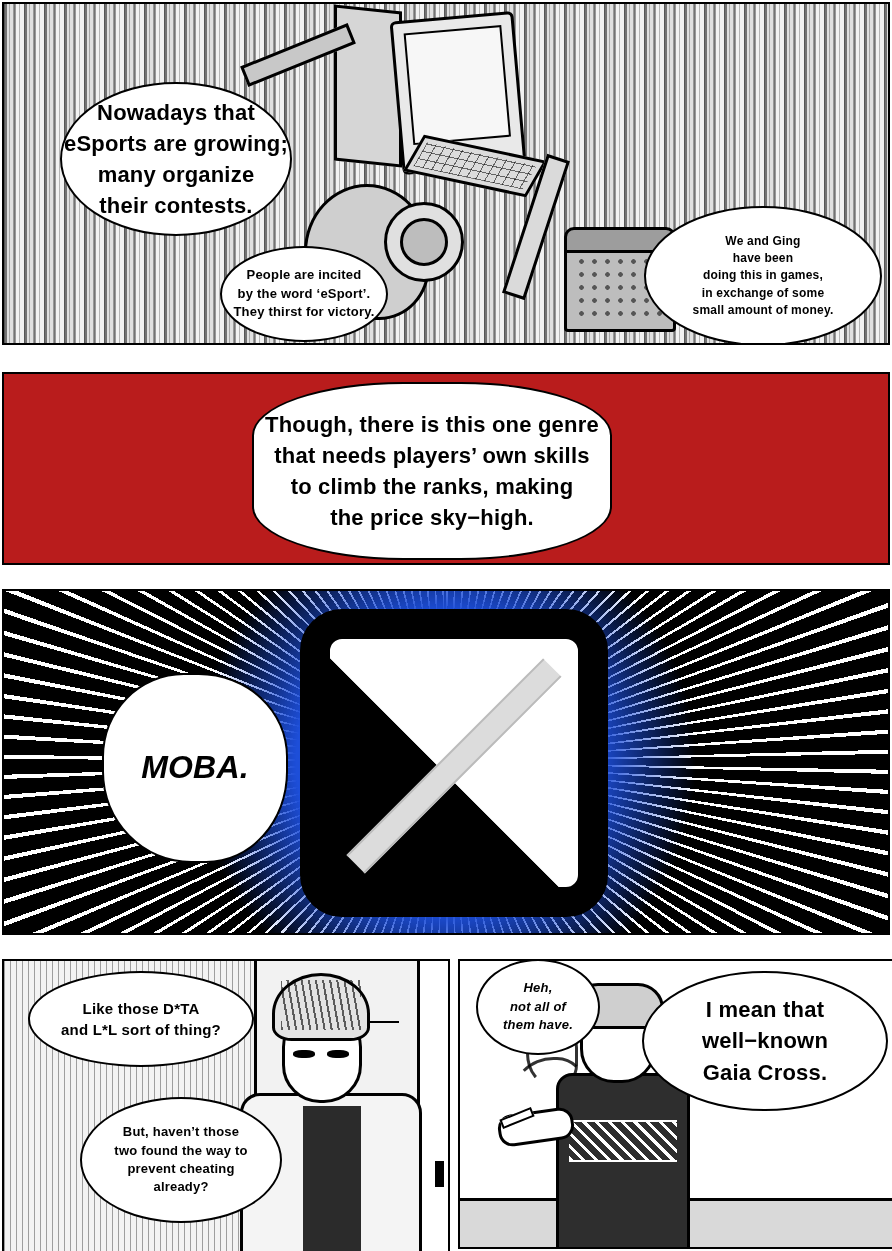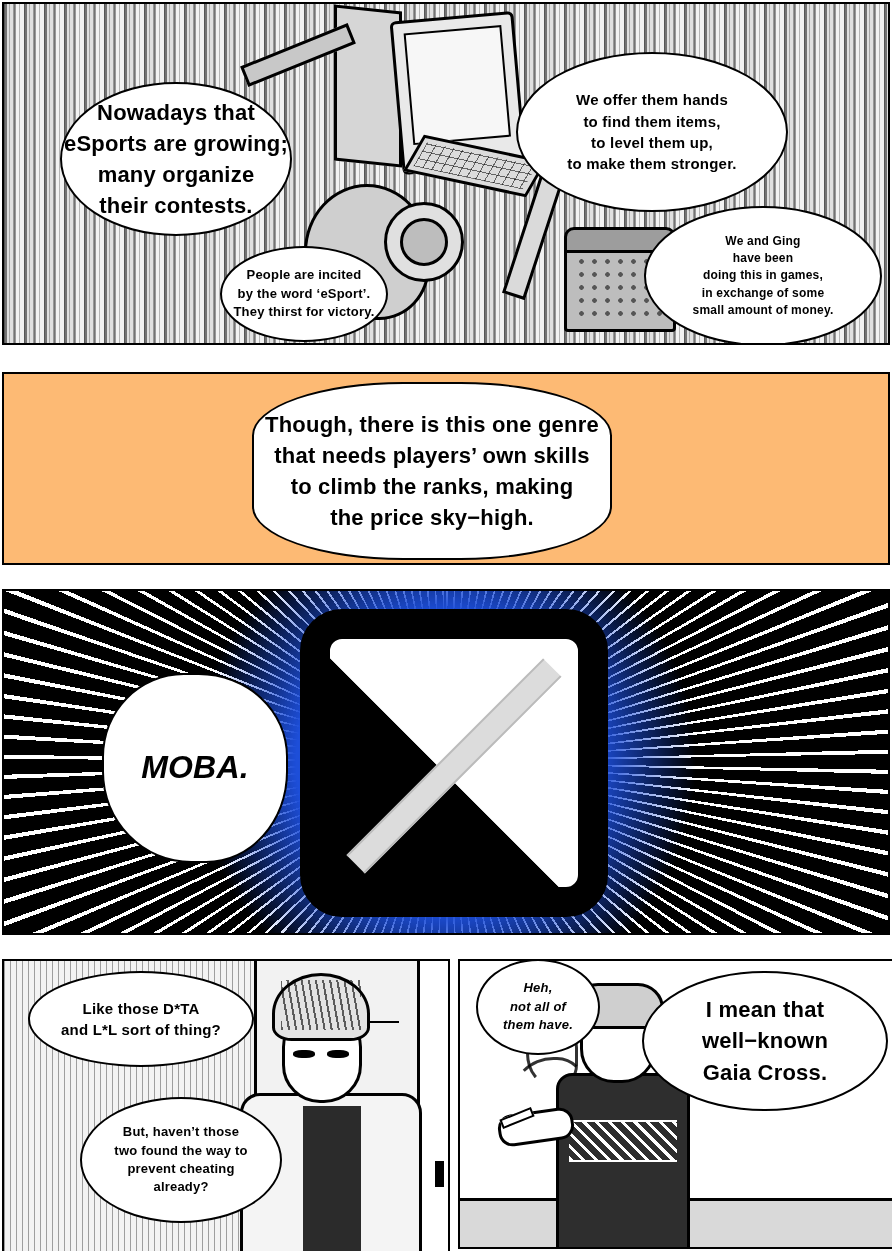--- a/index.html
+++ b/index.html
@@ -138,21 +138,21 @@
     background-image: radial-gradient(rgba(0,0,0,0.55) 2px, rgba(0,0,0,0) 2.6px);
     background-size: 13px 13px;
   }
   .sword {
     position: absolute;
     background: #dadada;
     border: 3px solid #000;
   }
 
   
-  #panel2 { left: 2px; top: 372px; width: 888px; height: 193px; background: #fdba74; border-color:#000; }
+  #panel2 { left: 2px; top: 372px; width: 888px; height: 193px; background: #b91c1c; border-color:#000; }
 
   
   #panel3 { left: 2px; top: 589px; width: 888px; height: 346px; background: #1d4ed8; border-color: #000; }
   .speed {
     position: absolute; left: 0; top: 0; right: 0; bottom: 0;
     background:
       repeating-conic-gradient(from 0deg at 50% 50%,
         #ffffff 0deg 0.55deg, #000000 0.55deg 2.6deg);
     -webkit-mask-image: radial-gradient(circle at 50% 50%, rgba(0,0,0,0) 150px, rgba(0,0,0,1) 250px);
             mask-image: radial-gradient(circle at 50% 50%, rgba(0,0,0,0) 150px, rgba(0,0,0,1) 250px);
@@ -313,26 +313,20 @@
       <span class="line">many organize</span>
       <span class="line">their contests.</span>
     </div>
 
     <div class="bubble oval fs-13" style="left:216px; top:242px; width:168px; height:96px;">
       <span class="line">People are incited</span>
       <span class="line">by the word ‘eSport’.</span>
       <span class="line">They thirst for victory.</span>
     </div>
 
-    <div class="bubble oval fs-15" style="left:512px; top:48px; width:272px; height:160px;">
-      <span class="line">We offer them hands</span>
-      <span class="line">to find them items,</span>
-      <span class="line">to level them up,</span>
-      <span class="line">to make them stronger.</span>
-    </div>
 
     <div class="bubble oval fs-12" style="left:640px; top:202px; width:238px; height:140px;">
       <span class="line">We and Ging</span>
       <span class="line">have been</span>
       <span class="line">doing this in games,</span>
       <span class="line">in exchange of some</span>
       <span class="line">small amount of money.</span>
     </div>
   </div>
 

